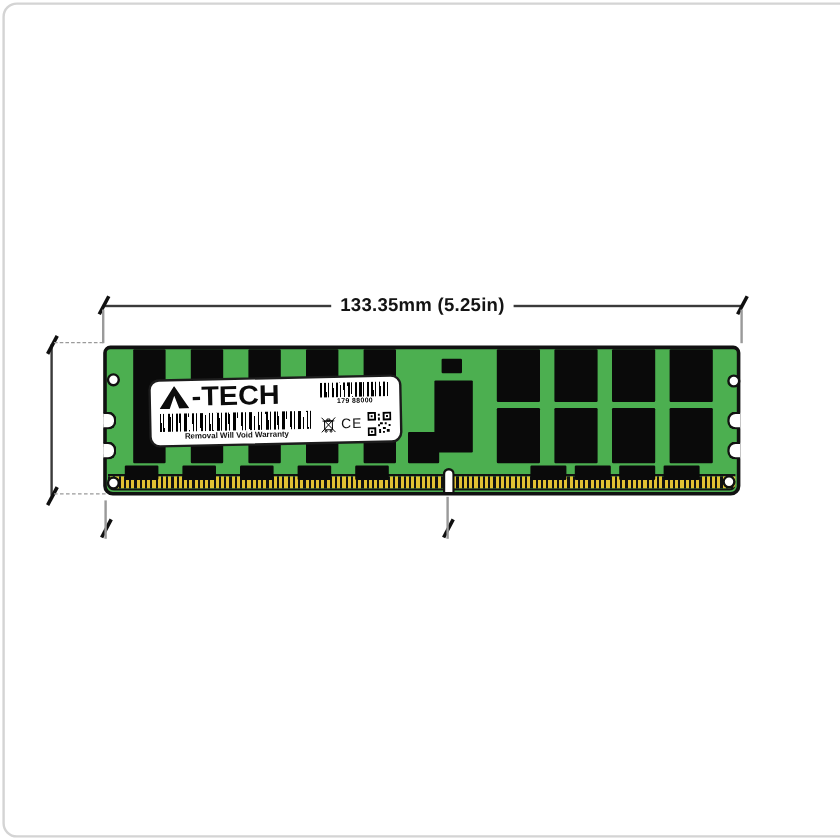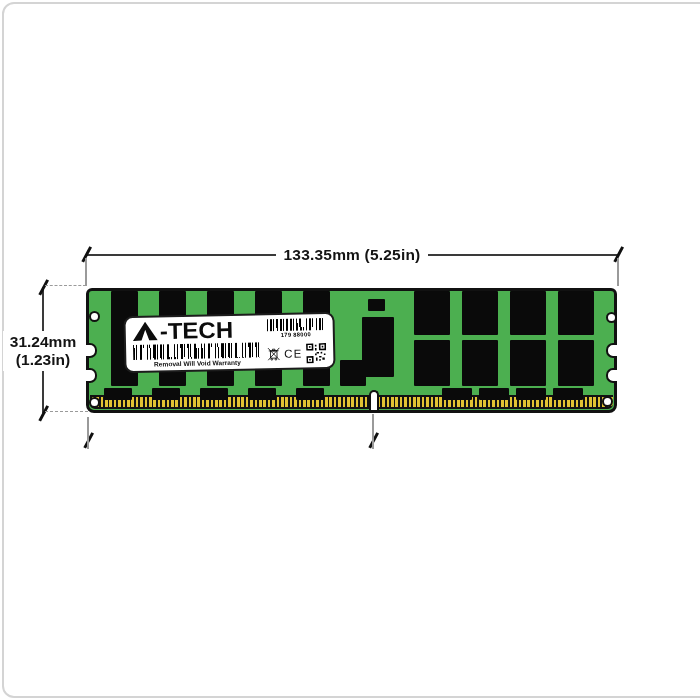--- a/index.html
+++ b/index.html
@@ -94,24 +94,20 @@
     <div class="dim-seg"></div>
     <div class="dim-text">133.35mm (5.25in)</div>
     <div class="dim-seg"></div>
   </div>
   <div class="tick" style="left:78px;top:253px;"></div>
   <div class="tick" style="left:610px;top:253px;"></div>
   <div class="ext-v" style="left:85px;top:258px;height:28px;"></div>
   <div class="ext-v" style="left:617px;top:258px;height:28px;"></div>
 
   <div class="dim-left-line"></div>
-  <div class="dim-left-text">
-    <div>31.24mm</div>
-    <div>(1.23in)</div>
-  </div>
   <div class="tick" style="left:35px;top:286px;"></div>
   <div class="tick" style="left:35px;top:412px;"></div>
   <div class="ext-h-dash" style="left:45px;top:285px;width:41px;"></div>
   <div class="ext-h-dash" style="left:45px;top:411px;width:43px;"></div>
 
   <div class="tick" style="left:80px;top:439px;"></div>
   <div class="tick" style="left:365px;top:439px;"></div>
   <div class="ext-v" style="left:87px;top:417px;height:32px;"></div>
   <div class="ext-v" style="left:372px;top:414px;height:35px;"></div>
 

